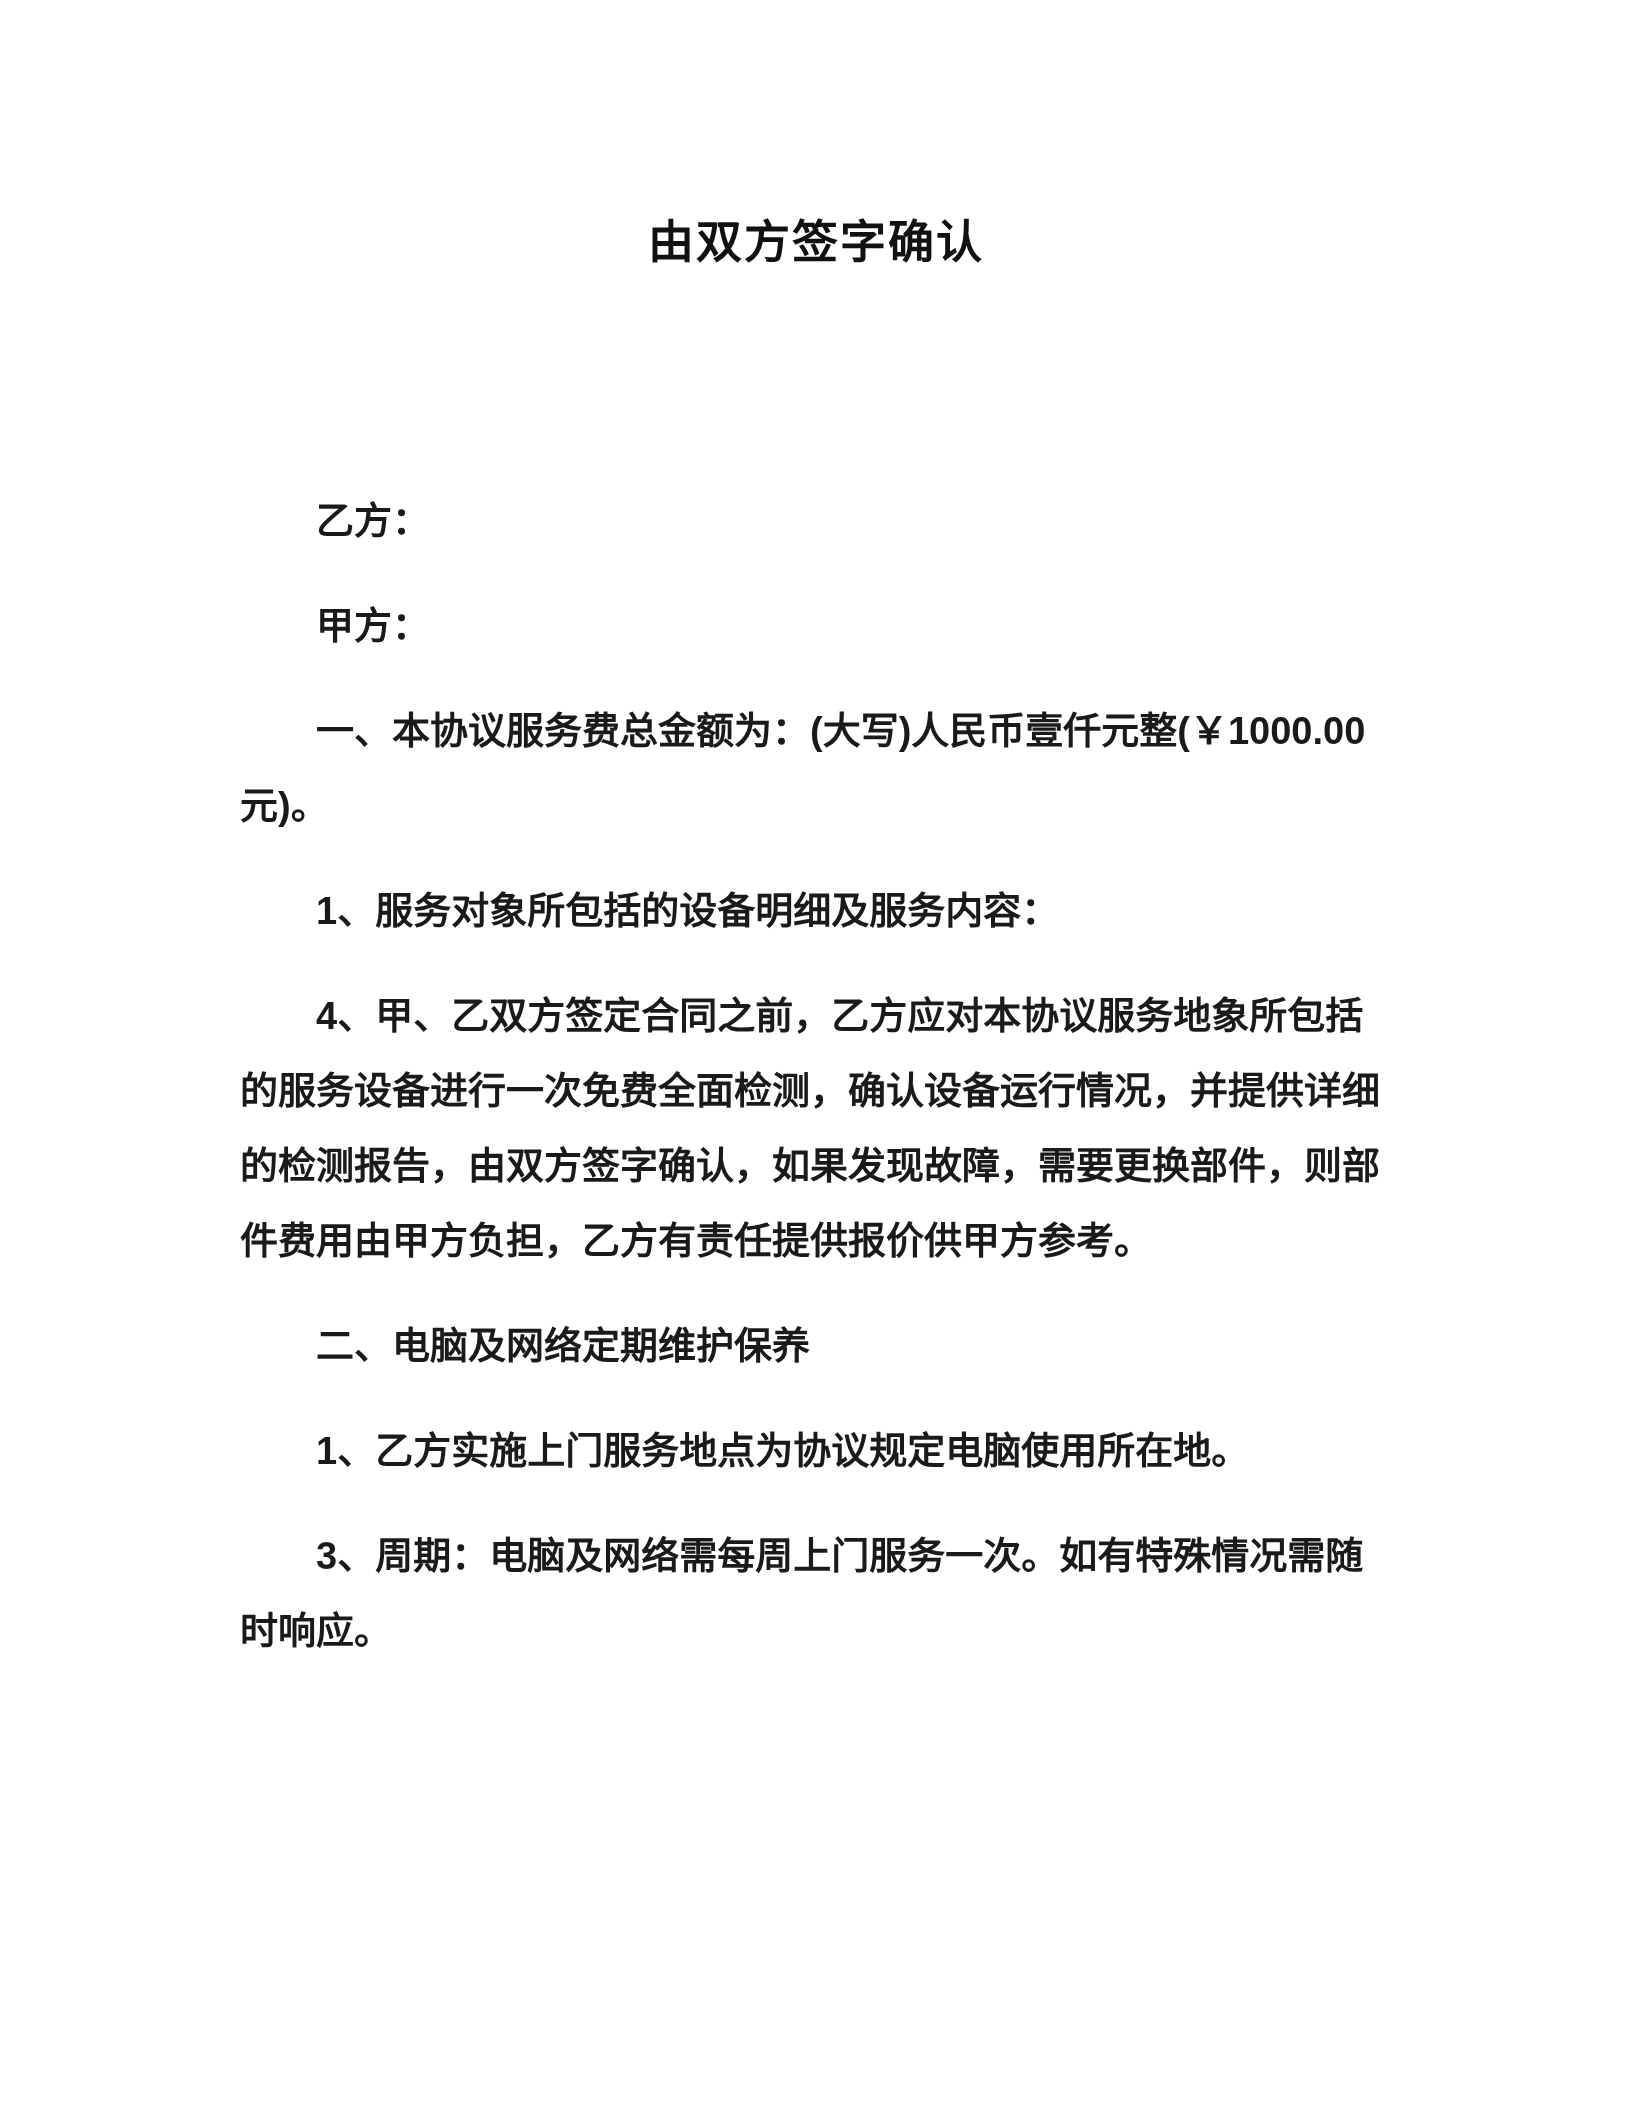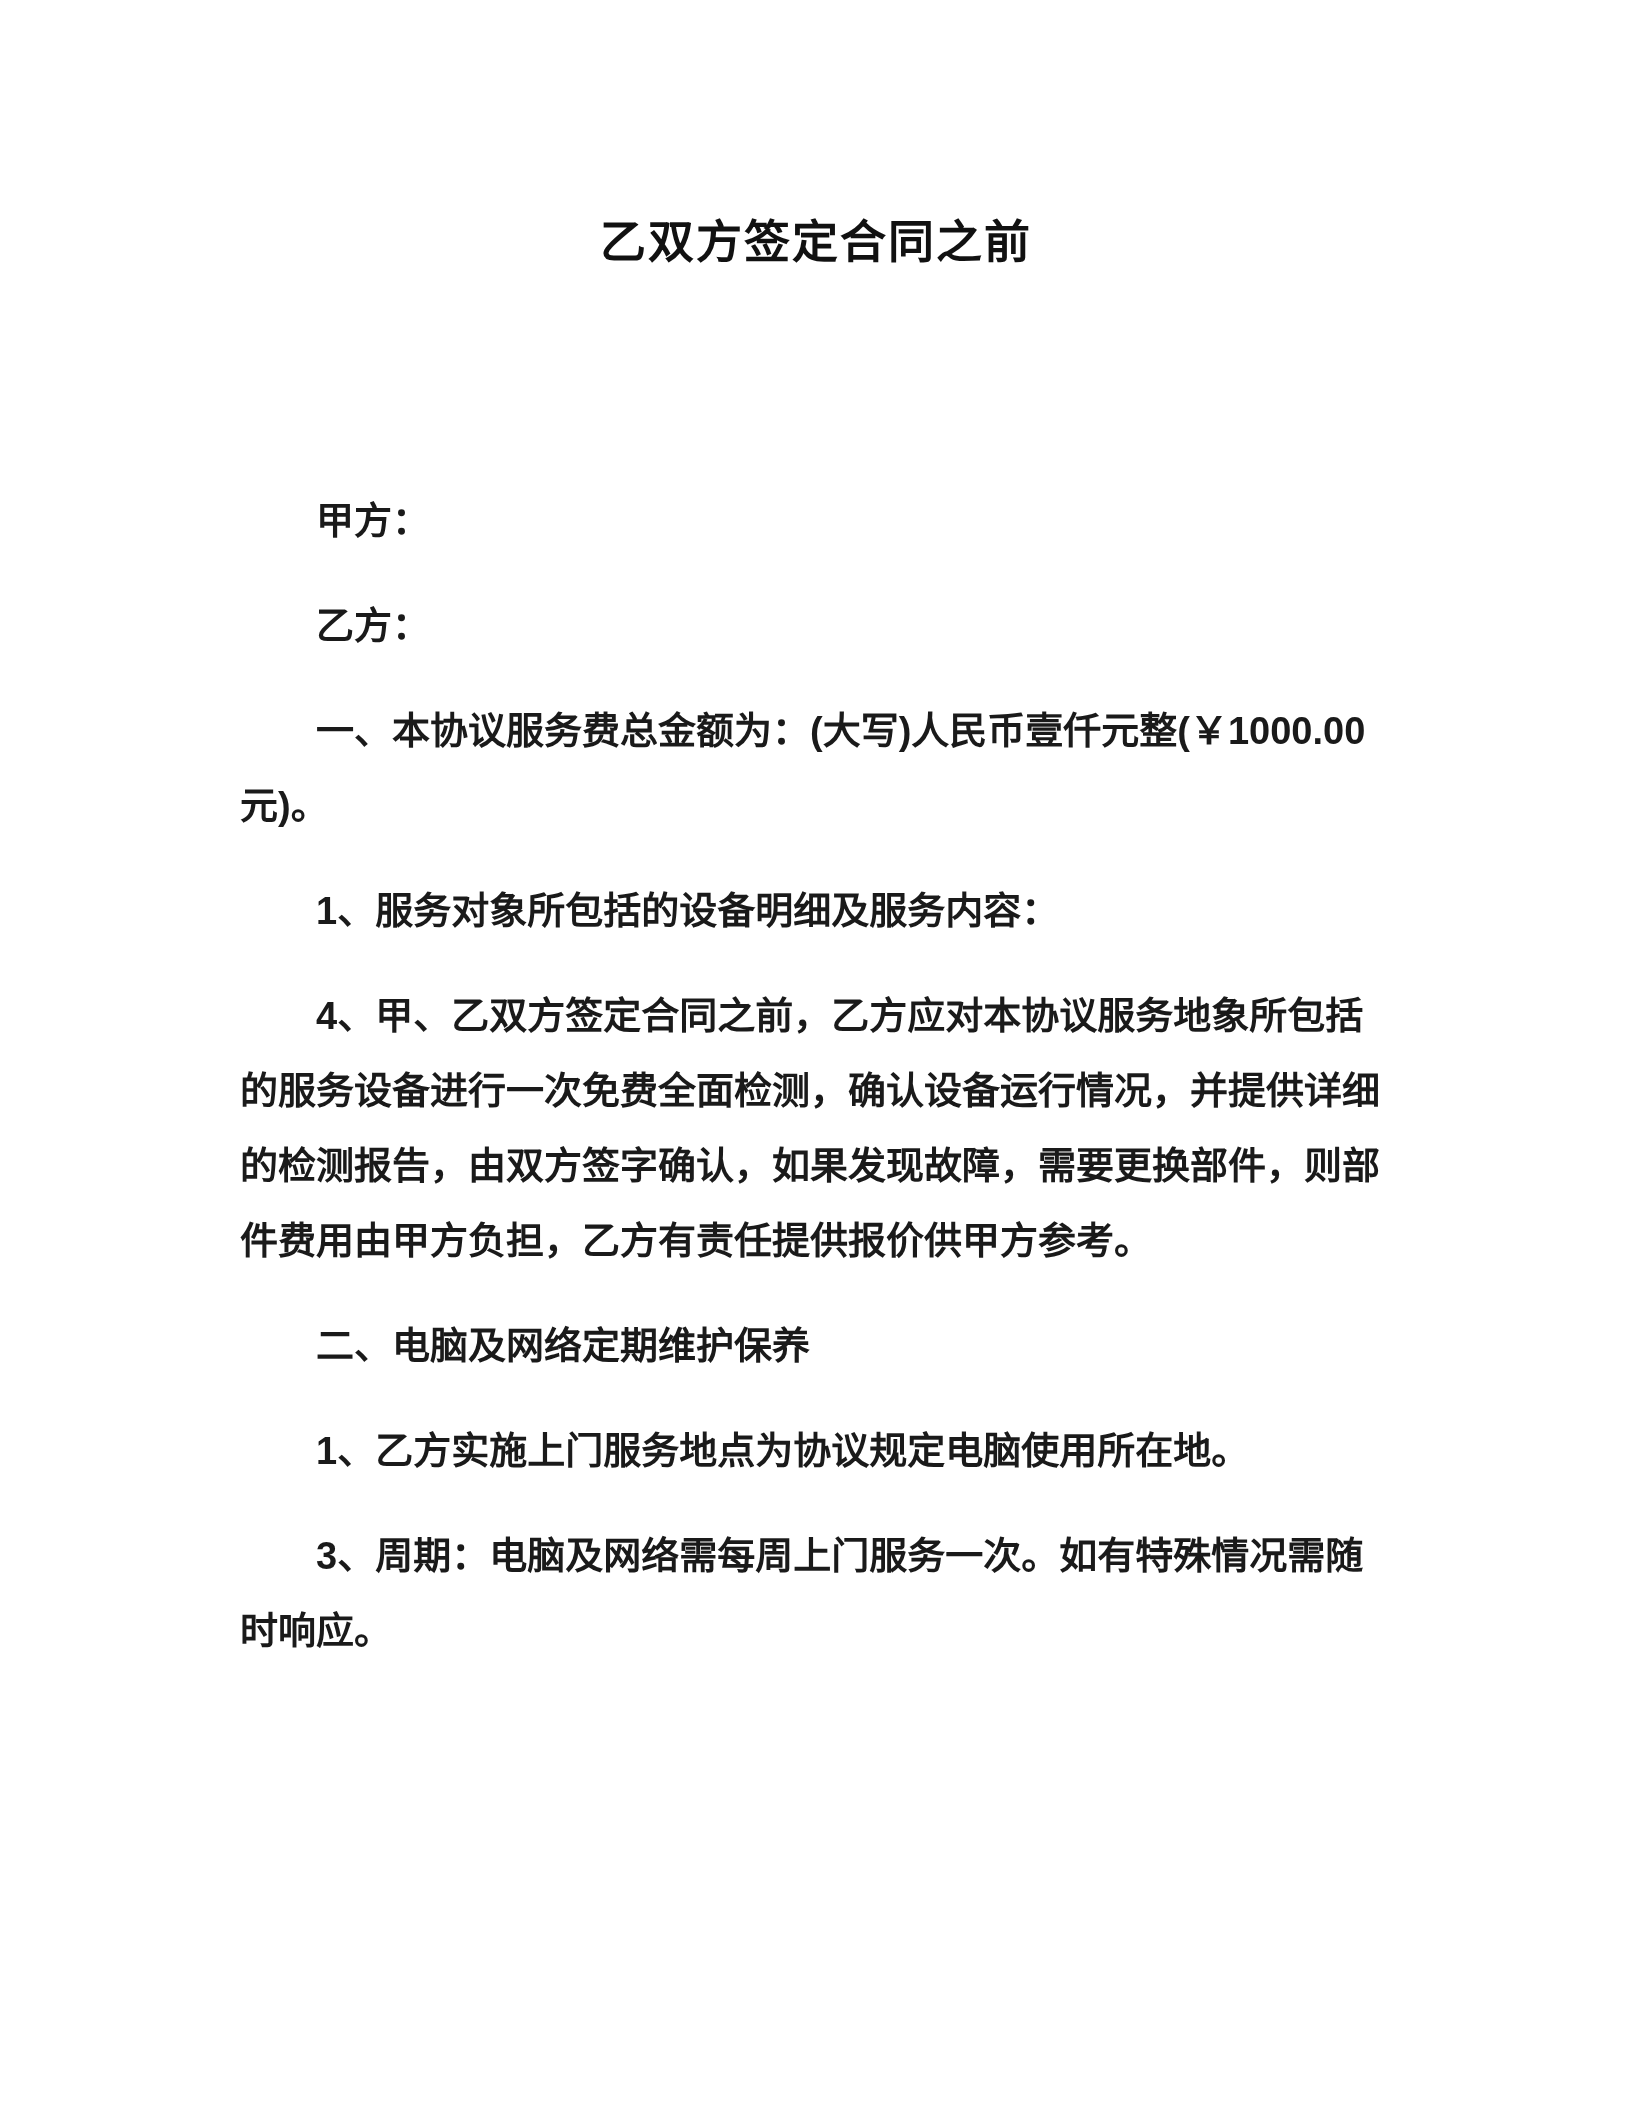--- a/index.html
+++ b/index.html
@@ -42,25 +42,25 @@
     line-break: strict;
     color: #1a1a1a;
   }
 </style>
 </head>
 <body>
 
 <div class="page">
   <div class="content">
 
-    <h1 class="doc-title">乙双方签定合同之前</h1>
+    <h1 class="doc-title">由双方签字确认</h1>
+
+    <p class="body-par">乙方：</p>
 
     <p class="body-par">甲方：</p>
-
-    <p class="body-par">乙方：</p>
 
 
     <p class="body-par">一、本协议服务费总金额为：(大写)人民币壹仟元整(￥1000.00元)。</p>
 
     <p class="body-par">1、服务对象所包括的设备明细及服务内容：</p>
 
     <p class="body-par">4、甲、乙双方签定合同之前，乙方应对本协议服务地象所包括的服务设备进行一次免费全面检测，确认设备运行情况，并提供详细的检测报告，由双方签字确认，如果发现故障，需要更换部件，则部件费用由甲方负担，乙方有责任提供报价供甲方参考。</p>
 
     <p class="body-par">二、电脑及网络定期维护保养</p>
 

